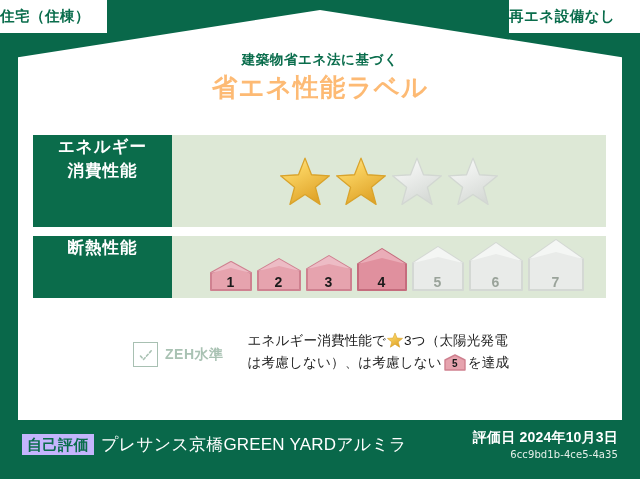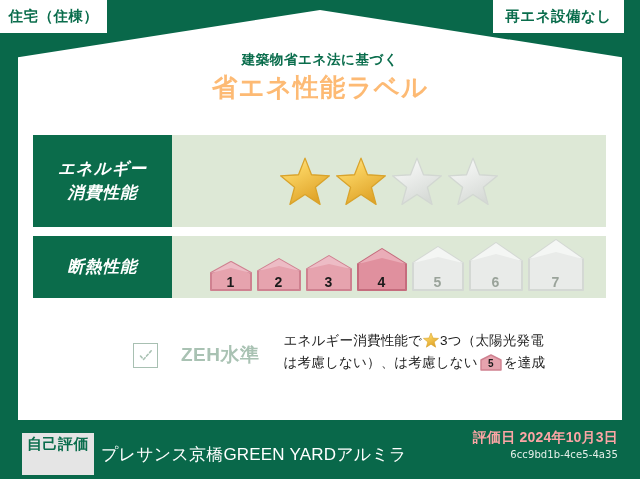--- a/index.html
+++ b/index.html
@@ -28,26 +28,26 @@
   }
 
   
   .corner-tag{
     position:absolute;
     background:#ffffff;
     color:#0a6d4c;
     font-weight:bold;
     font-size:14.5px;
     letter-spacing:0.5px;
-    display:flex; align-items:center; justify-content:center;
+    display:flex; align-items:center; justify-content:flex-start;
     white-space:nowrap;
     z-index:6;
   }
   #tag-building-type{ left:0px; top:0px; width:107px; height:33px; }
-  #tag-renewable{ right:16px; top:0px; width:131px; height:33px; }
+  #tag-renewable{ right:0px; top:0px; width:131px; height:33px; }
 
   
   #heading-block{
     position:absolute; left:0; top:52px; width:640px;
     text-align:center; z-index:5;
   }
   #heading-sub{
     color:#0a6d4c; font-size:13.5px; font-weight:bold;
     letter-spacing:0.6px; line-height:1.2;
   }
@@ -67,23 +67,22 @@
     margin-bottom:9px;
   }
   .perf-row:last-child{ margin-bottom:0;gap:15px; }
   .row-label{
     width:139px; flex:0 0 139px;
     background:#0b6c4b;
     color:#ffffff;
     font-size:16.5px; font-weight:bold;
     letter-spacing:1px; line-height:1.45;
     display:flex; flex-direction:column;
-    align-items:center; justify-content:center;
+    align-items:center; 
     text-align:center;
-    font-style:italic;
   }
   .row-content{
     flex:1 1 auto;
     display:flex; align-items:center; justify-content:center;
     position:relative;
   }
   #row-energy{ height:92px; }
   #row-insulation{ height:62px; }
 
   
@@ -116,21 +115,21 @@
     display:flex; align-items:center; gap:7px;
     margin-left:100px; margin-top:12px;
   }
   #zeh-box{
     width:25px; height:25px;
     border:1.6px solid #a8c0b2;
     background:#ffffff;
     display:flex; align-items:center; justify-content:center;
   }
   #zeh-text{
-    color:#a9c2b3; font-size:19px; font-weight:bold; letter-spacing:0.5px;margin-left:16px;
+    color:#a9c2b3; font-size:14px; font-weight:bold; letter-spacing:0.5px;
   }
   #zeh-desc{
     margin-left:24px;
     color:#1d1d1d;
     font-size:13.6px;
     line-height:1.62;
     letter-spacing:0.1px;
     max-width:300px;
   }
   .inline-star{ vertical-align:-3px; margin:0 1px; }
@@ -139,34 +138,34 @@
   
   #footer{
     position:absolute; left:0; bottom:0; width:640px; height:59px;
     z-index:6;
   }
   #footer-left{
     position:absolute; left:22px; top:13px;
     display:flex; align-items:center;
   }
   #self-eval-tag{
-    background:#e5e5e5; color:#0a6d4c;
+    background:#c4b5fd; color:#0a6d4c;
     font-size:15px; font-weight:bold; letter-spacing:0.5px;
-    padding:2px 5px 21px 5px;
+    padding:2px 5px 0 5px;
   }
   #property-name{
     color:#ffffff; font-size:17px; letter-spacing:0.2px;
     margin-left:7px; white-space:nowrap;
   }
   #footer-right{
     position:absolute; right:22px; top:9px;
     text-align:right;
   }
   #eval-date{
-    color:#fca5a5; font-size:14px; font-weight:bold; letter-spacing:0.2px;
+    color:#ffffff; font-size:14px; font-weight:bold; letter-spacing:0.2px;
     white-space:nowrap;
   }
   #eval-id{
     color:#e4efe9; font-size:10px; letter-spacing:0.1px;
     margin-top:2px; white-space:nowrap;
     font-family:"DejaVu Sans",sans-serif;
   }
 </style>
 </head>
 <body>

